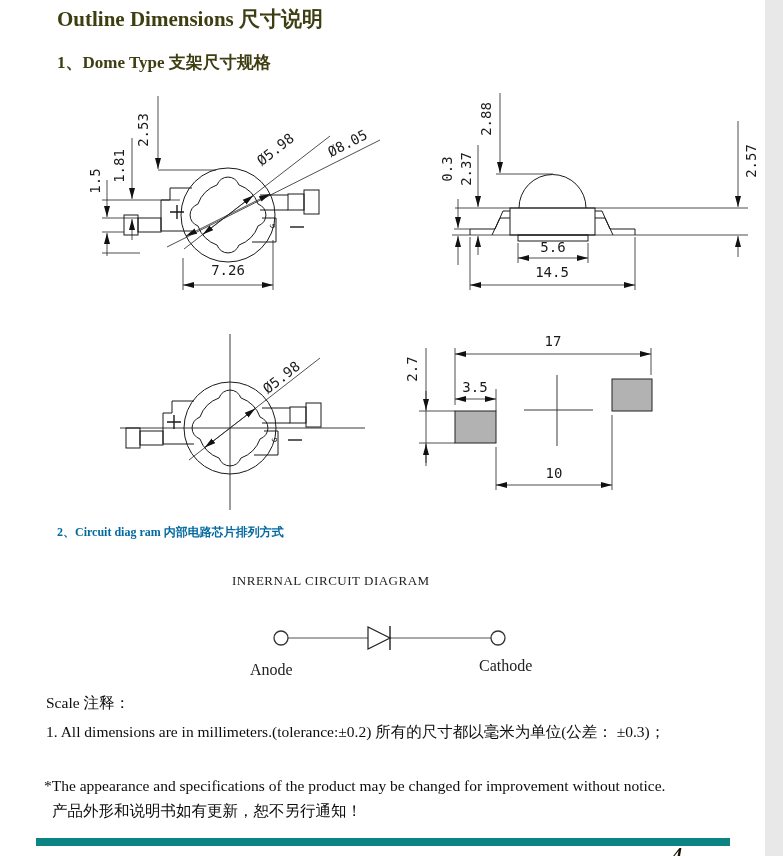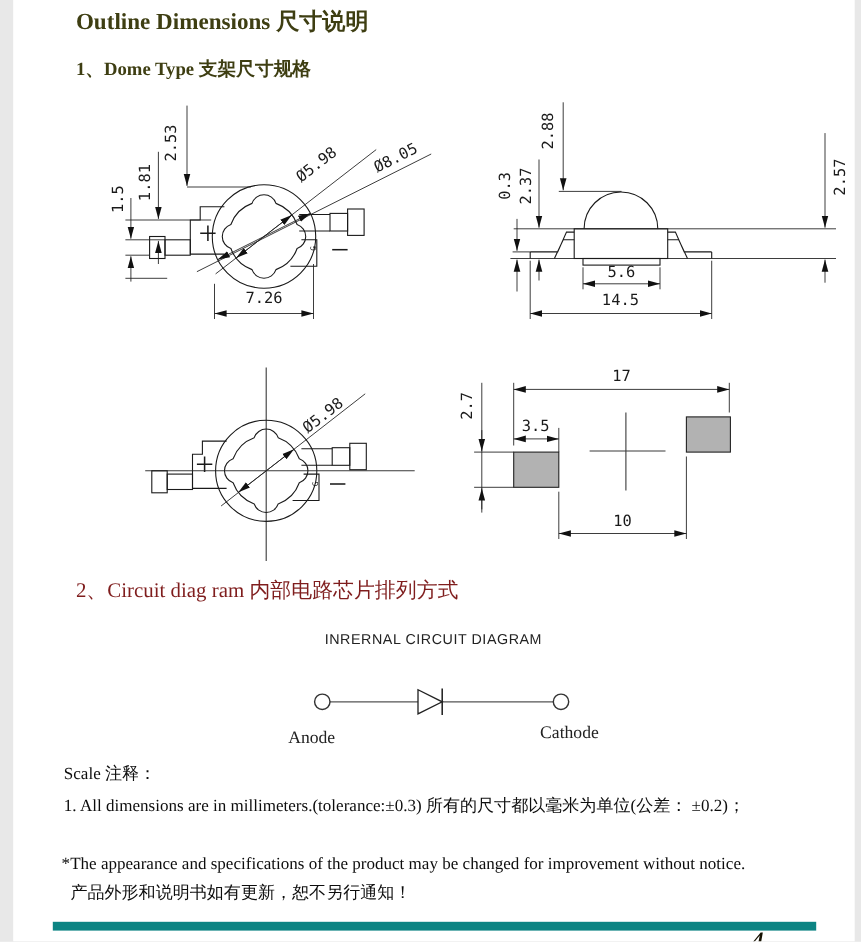--- a/index.html
+++ b/index.html
@@ -1,23 +1,23 @@
 <!DOCTYPE html>
 <html><head>
 <meta charset="utf-8">
 <style>
   html,body{margin:0;padding:0;background:#e8e8e8;}
   .page{position:relative;width:765px;height:856px;background:#ffffff;overflow:hidden;
-        font-family:"Liberation Serif", serif;color:#111;margin-left:12px;}
+        font-family:"Liberation Serif", serif;color:#111;}
   .abs{position:absolute;}
   .title{left:57px;top:5px;font-size:21px;font-weight:bold;color:#3e3e12;}
   .s1{left:57px;top:51px;font-size:17px;font-weight:bold;color:#3e3e12;text-align:center;}
-  .s2{left:57px;top:524px;font-size:19px;font-weight:normal;color:#7f1d1d;}
-  .circuit-title{left:232px;top:573px;width:300px;text-align:center;
-      font-family:Liberation Sans, sans-serif;font-size:13px;letter-spacing:0.5px;color:#222;}
+  .s2{left:57px;top:524px;font-size:12px;font-weight:bold;color:#0369a1;}
+  .circuit-title{left:232px;top:573px;width:300px;text-align:left;
+      font-family:Liberation Serif, serif;font-size:13px;letter-spacing:0.5px;color:#222;}
   .note{font-size:15.5px;color:#0d0d0d;white-space:nowrap;}
   .nh{left:46px;top:693px;}
   .n1{left:46px;top:722px;}
   .n2{left:46px;top:750px;}
   .n3{left:44px;top:777px;}
   .n4{left:52px;top:801px;}
   .bar{left:36px;top:838px;width:694px;height:8px;background:#0c8483;}
   .pagenum{left:672px;top:844px;font-size:20px;font-weight:bold;font-style:italic;color:#151000;}
   svg{position:absolute;overflow:visible;}
   svg .ln{stroke:#1a1a1a;stroke-width:1;fill:none;}
@@ -193,20 +193,20 @@
       <circle cx="51" cy="33" r="7" fill="none" stroke="#333" stroke-width="1.3"></circle>
       <circle cx="268" cy="33" r="7" fill="none" stroke="#333" stroke-width="1.3"></circle>
       <path d="M138 22 L138 44 L160 33 Z" fill="#fff" stroke="#222" stroke-width="1.2"></path>
       <line x1="160" y1="21" x2="160" y2="45" stroke="#222" stroke-width="1.4"></line>
     </g>
     <text class="ckt" x="20" y="70">Anode</text>
     <text class="ckt" x="249" y="66">Cathode</text>
   </svg>
 
   <div class="abs note nh">Scale 注释：</div>
-  <div class="abs note n1">1. All dimensions are in millimeters.(tolerance:±0.3) 所有的尺寸都以毫米为单位(公差： ±0.2)；</div>
+  <div class="abs note n1">1. All dimensions are in millimeters.(tolerance:±0.2) 所有的尺寸都以毫米为单位(公差： ±0.3)；</div>
   <div class="abs note n4">产品外形和说明书如有更新，恕不另行通知！</div>
   <div class="abs note n3">*The appearance and specifications of the product may be changed for improvement without notice.</div>
 
   <div class="abs bar"></div>
   <div class="abs pagenum">4</div>
 
 </div>
 
 </body></html>

